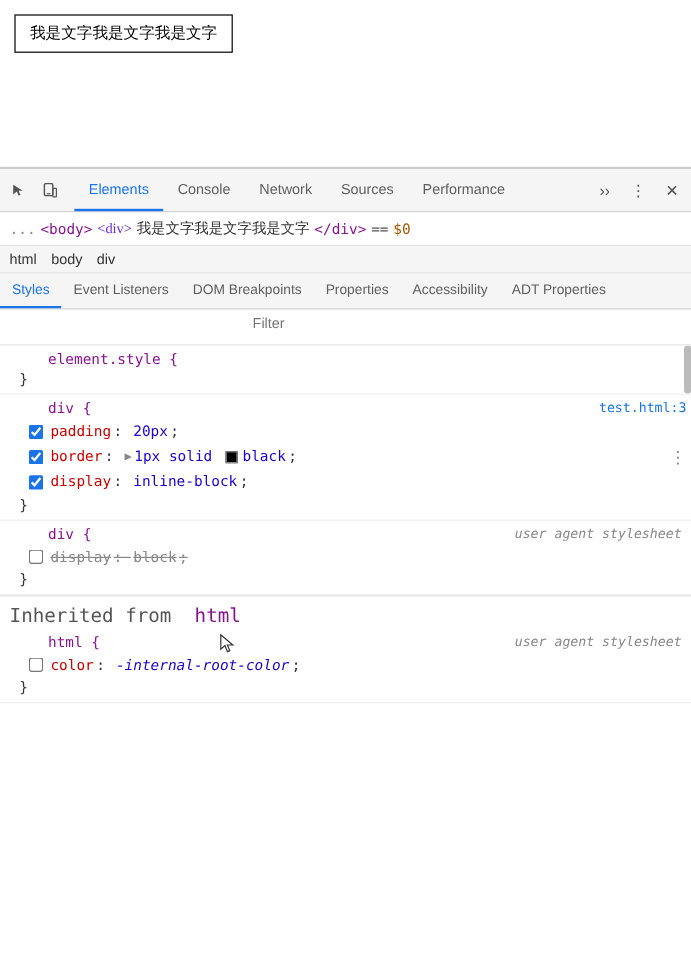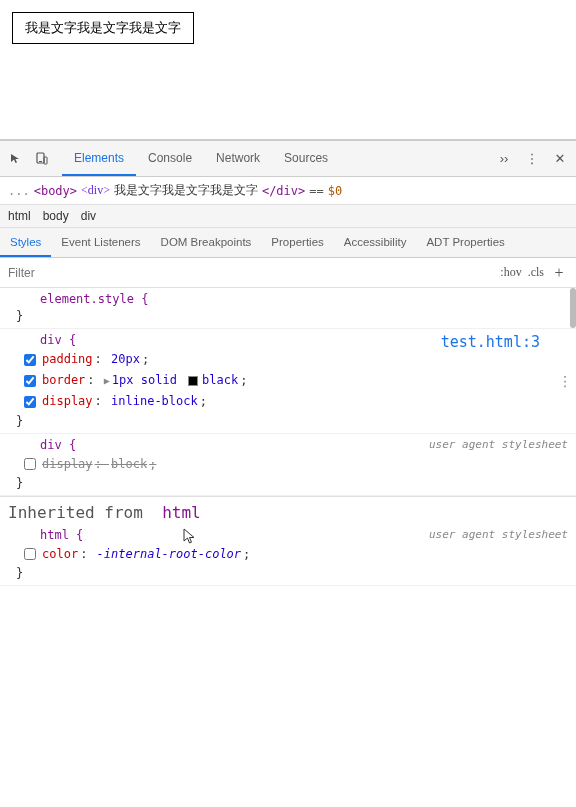--- a/index.html
+++ b/index.html
@@ -150,20 +150,21 @@
 
     
     .filter-bar {
       display: flex;
       align-items: center;
       background: #fff;
       border-bottom: 1px solid #e0e0e0;
       padding: 4px 8px;
       height: 30px;
       gap: 16px;
+      flex-direction: column;
     }
     .filter-input {
       flex: 1;
       border: none;
       outline: none;
       font-size: 12px;
       color: #333;
       background: transparent;
     }
     .filter-right {
@@ -202,24 +203,24 @@
       border-bottom: 1px solid #f0f0f0;
       position: relative;
     }
     .style-rule-header {
       color: #881391;
       margin-bottom: 2px;
       margin-left: 32px;
     }
     .style-rule-file {
       position: absolute;
-      right: 36px;
+      right: 4px;
       top: 4px;
       color: #1a73e8;
-      font-size: 15px;
+      font-size: 11px;
       cursor: pointer;
     }
     .style-property {
       display: flex;
       align-items: center;
       gap: 2px;
       padding: 1px 16px;
       line-height: 1.6;
     }
     .style-checkbox {
@@ -337,20 +338,23 @@
       </div>
       <div class="devtools-tab">
         <span>Console</span>
       </div>
       <div class="devtools-tab">
         <span>Network</span>
       </div>
       <div class="devtools-tab">
         <span>Sources</span>
       </div>
+      <div class="devtools-tab">
+        <span>Performance</span>
+      </div>
     </div>
 
     <div class="toolbar-right">
       <div class="toolbar-right-icon">››</div>
       <div class="toolbar-right-icon">⋮</div>
       <div class="toolbar-right-icon">✕</div>
     </div>
   </div>
 
   <div class="element-selected">

